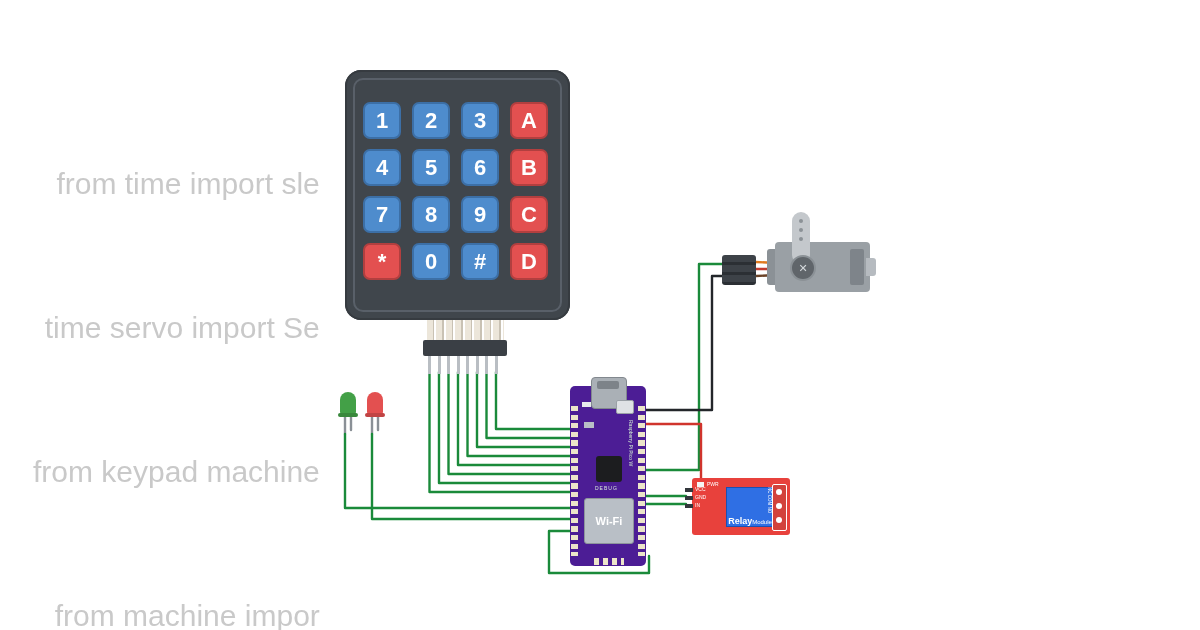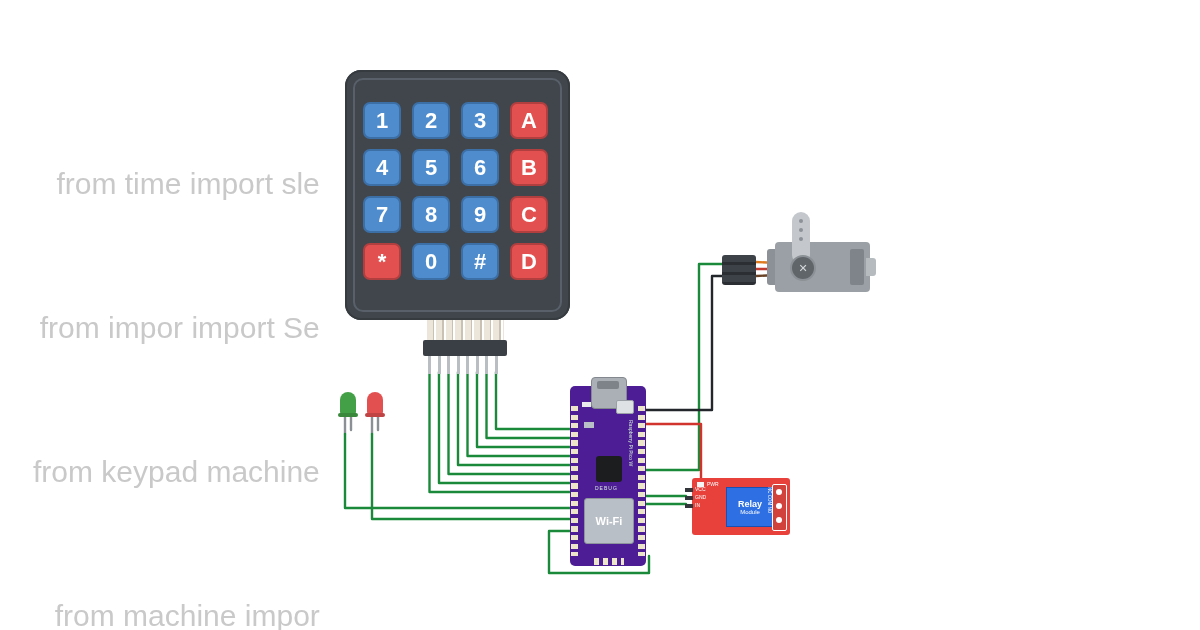--- a/index.html
+++ b/index.html
@@ -95,38 +95,38 @@
           background-image:repeating-linear-gradient(to bottom,#3d4248 0 7px,#2b2f34 7px 10px);}
 
   
   .relay{position:absolute;left:692px;top:478px;width:98px;height:57px;background:#e8413c;
           border-radius:3px;z-index:3;}
   .relay-pwrled{position:absolute;left:5px;top:4px;width:7px;height:5px;background:#f5f5f5;}
   .relay-pwr{position:absolute;left:15px;top:3px;font-size:5px;color:#fff;}
   .relay-pin{position:absolute;left:-7px;width:8px;height:4px;background:#33373c;}
   .relay-pinlabel{position:absolute;left:3px;font-size:5px;color:#fff;}
   .relay-box{position:absolute;left:34px;top:9px;width:46px;height:38px;background:#2f6fe4;
-          border:1px solid #1d4fb0;display:flex;flex-direction:column;align-items:center;
+          border:1px solid #1d4fb0;display:flex;flex-direction:row;align-items:flex-end;
           justify-content:center;color:#fff;}
   .relay-title{font-size:9px;font-weight:700;line-height:10px;}
   .relay-sub{font-size:6px;line-height:7px;}
   .relay-term{position:absolute;right:3px;top:6px;width:13px;height:45px;border:1px solid #fff;
           background:#d2423c;border-radius:2px;}
   .relay-term i{position:absolute;left:3px;width:6px;height:6px;border-radius:50%;background:#fff;}
   .relay-termlabel{position:absolute;right:18px;top:9px;writing-mode:vertical-rl;font-size:4.5px;
           color:#fff;}
 </style>
 </head>
 <body>
 
 <div class="canvas">
 
   <div class="code">
     <div>from time import sle</div>
-    <div>from impor import Se</div>
+    <div>time servo import Se</div>
     <div>from keypad machine</div>
     <div>from machine impor</div>
     
     
     
     
     
     
     
   </div>

